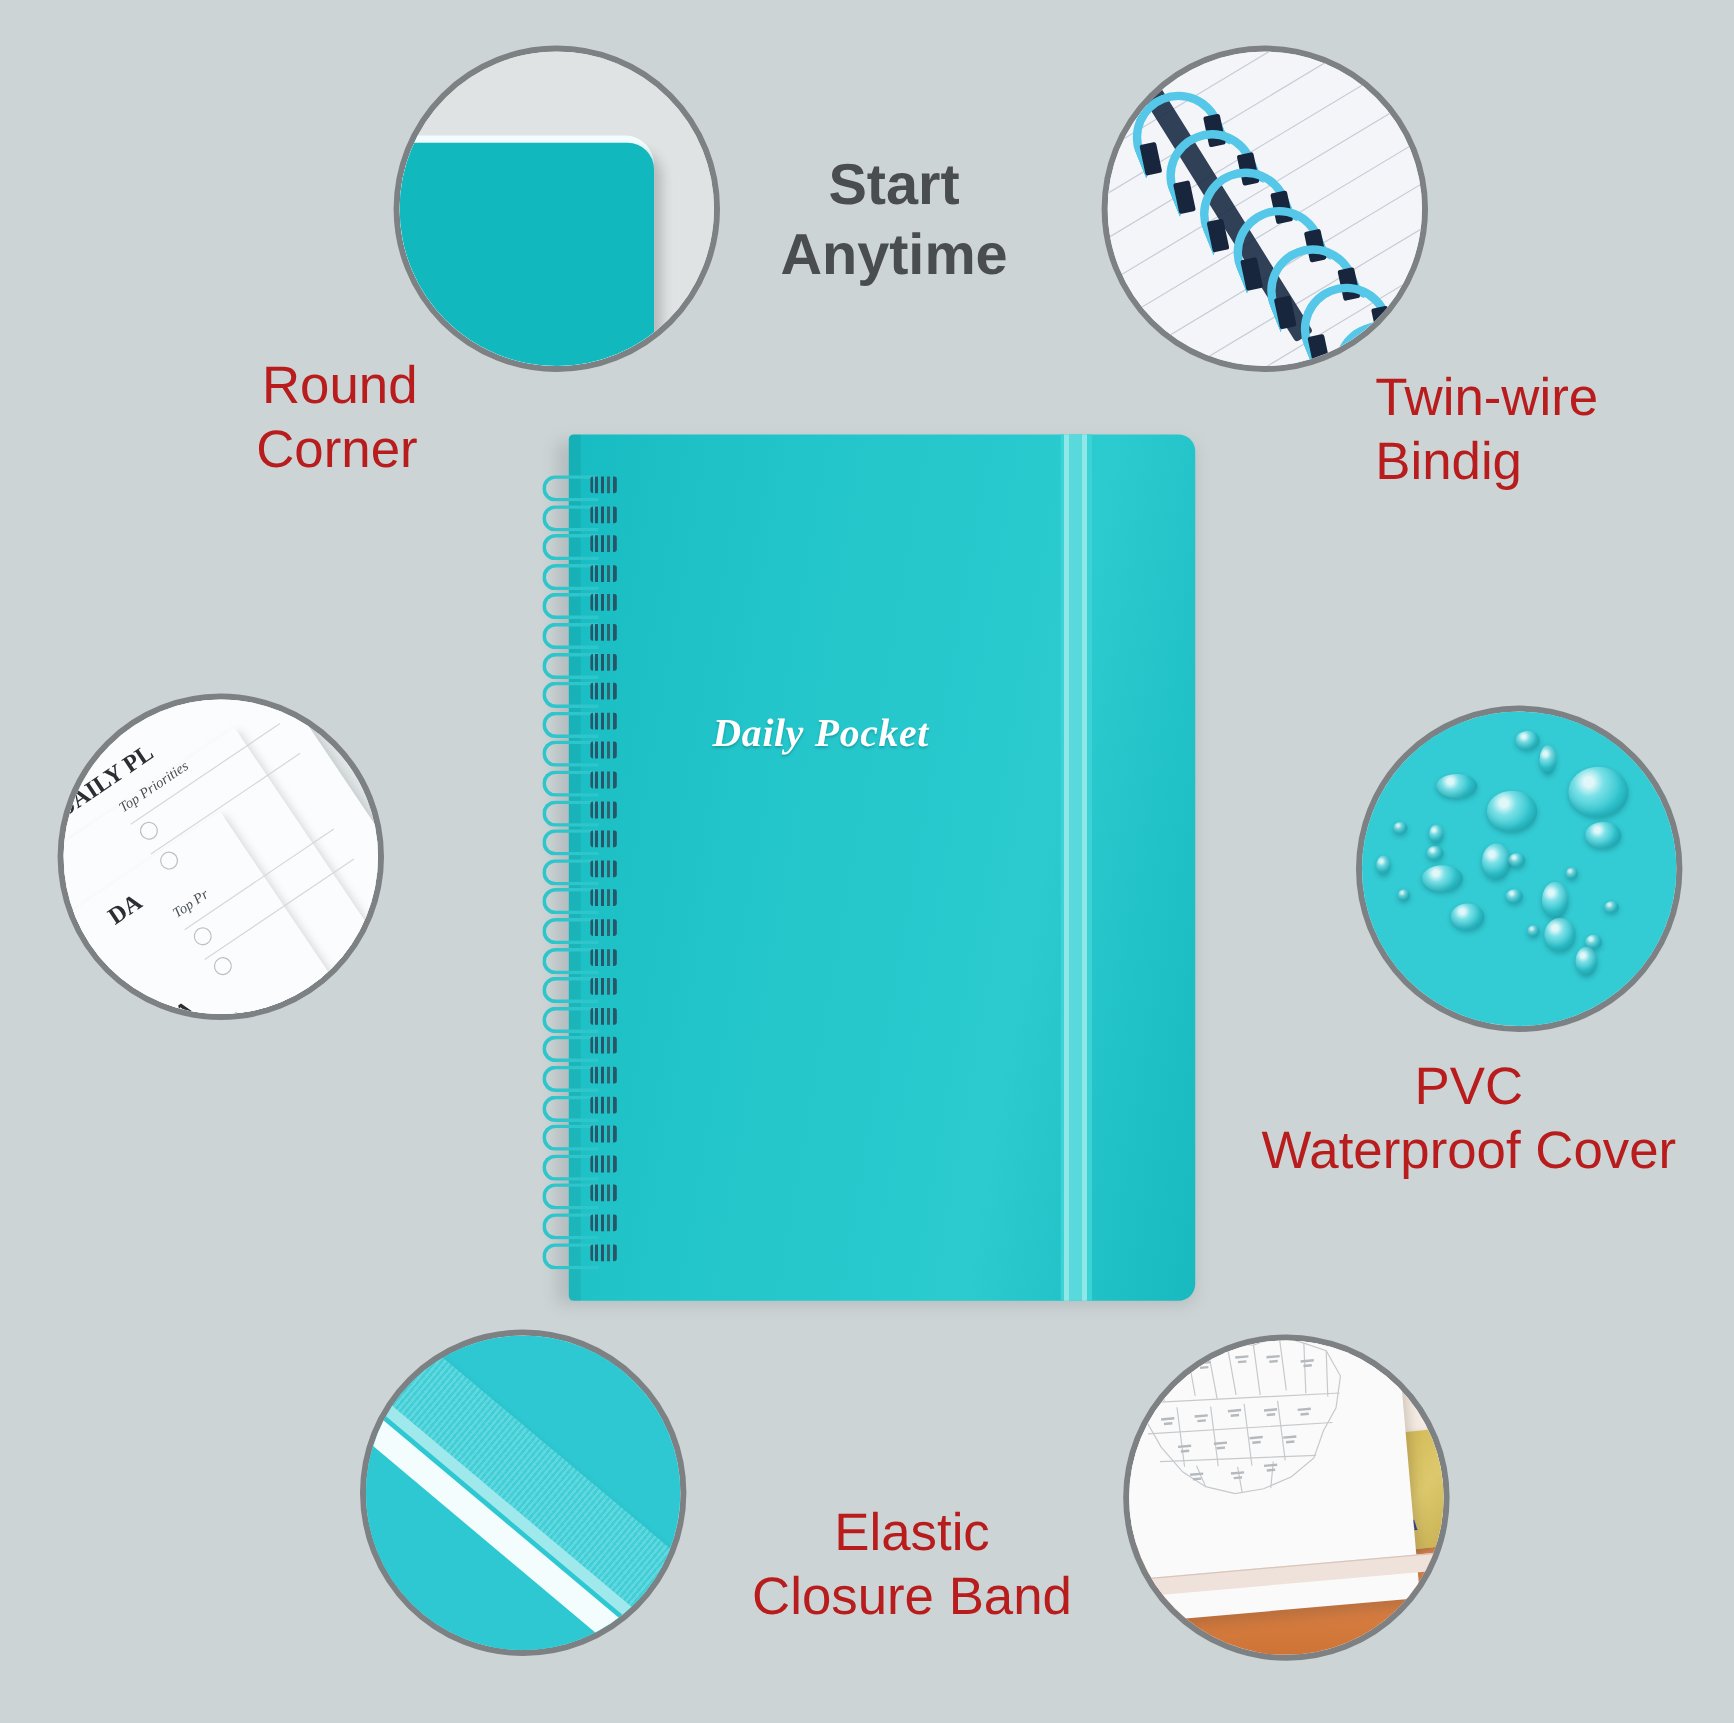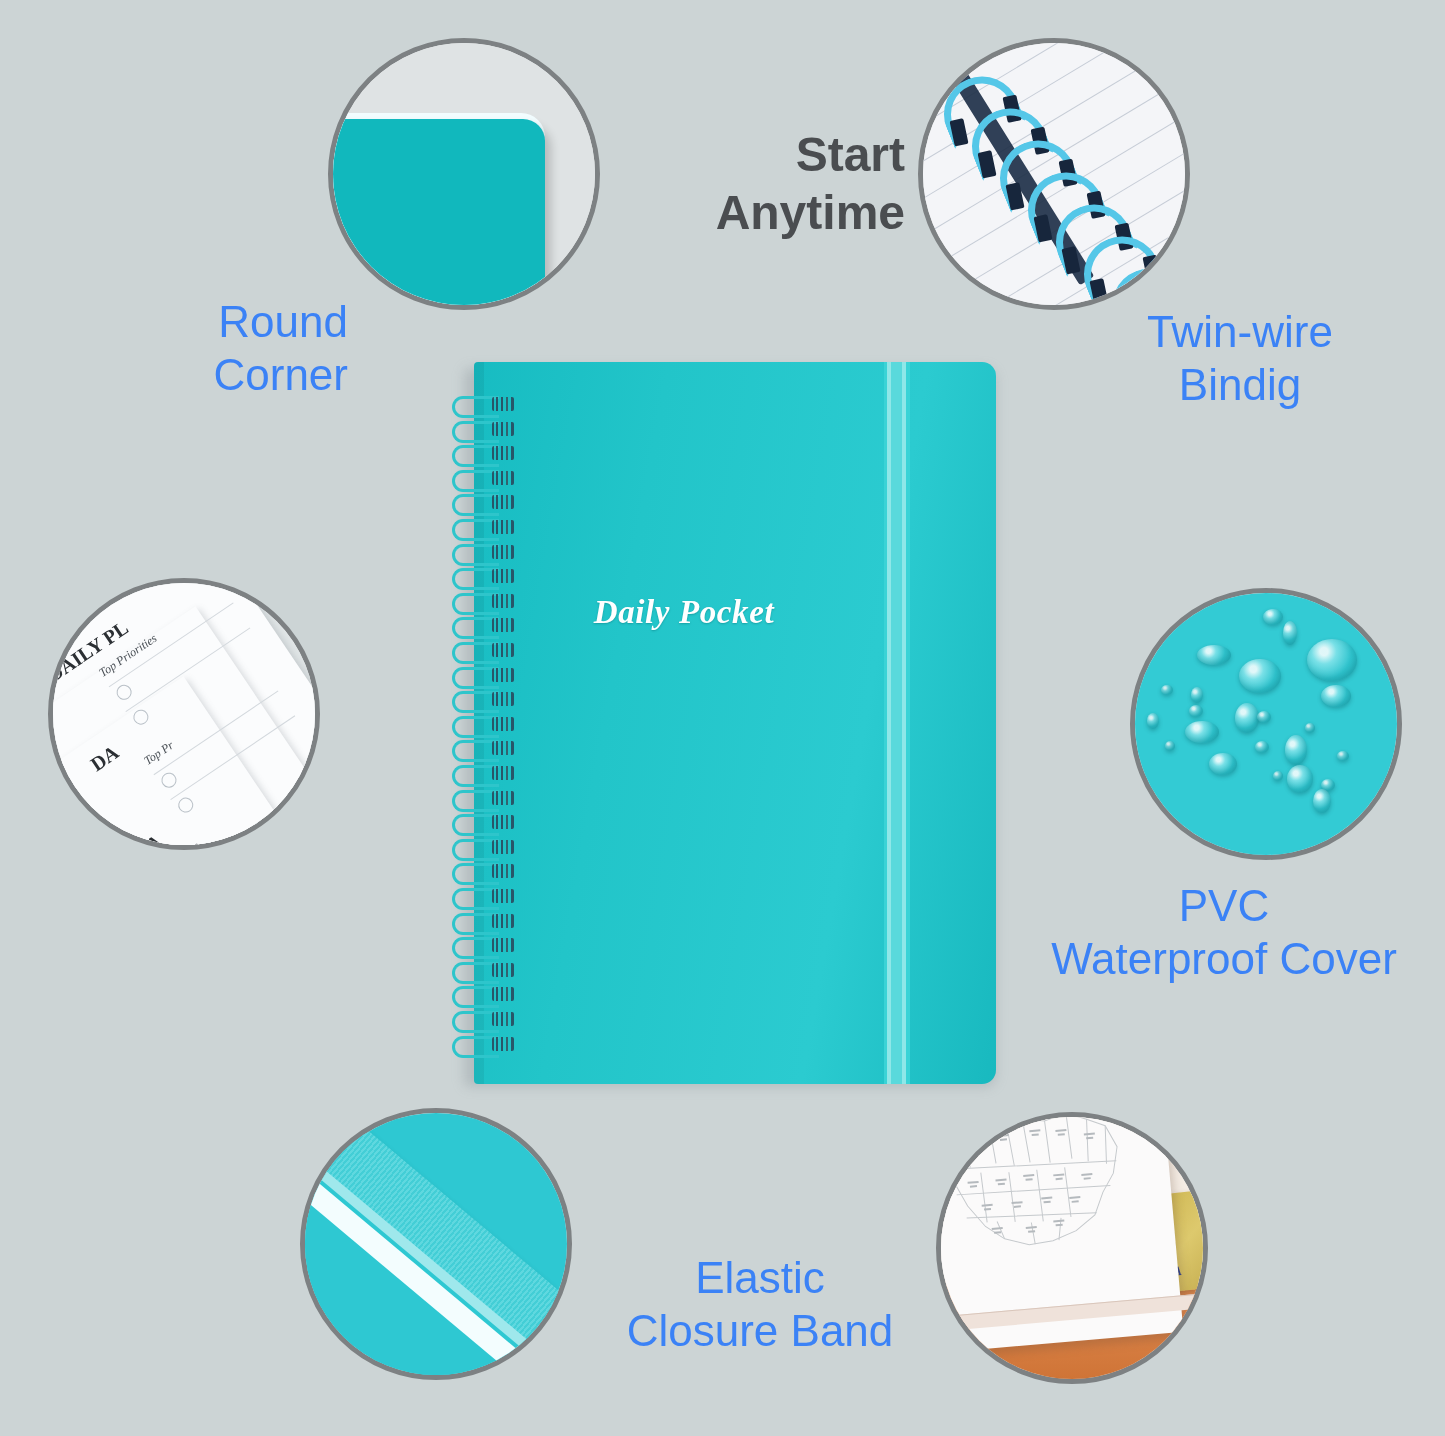--- a/index.html
+++ b/index.html
@@ -185,29 +185,29 @@
     position:absolute;left:40px;top:1px;width:22px;height:14px;
     background:
       linear-gradient(90deg,#2a4358 0 2px,transparent 2px 4px,#2a4358 4px 6px,
       transparent 6px 9px,#2a4358 9px 11px,transparent 11px 14px,#35525f 14px 16px,
       transparent 16px 19px,#2a4358 19px 21px);
     opacity:.85;border-radius:2px;
   }
 
   
   .label{
-    position:absolute;color:#3b82f6;font-size:44px;line-height:1.20;
+    position:absolute;color:#b91c1c;font-size:44px;line-height:1.20;
     font-family:"Liberation Sans",sans-serif;white-space:pre-line;
   }
   #label-start-anytime{
-    left:585px;top:126px;width:320px;text-align:right;
+    left:585px;top:126px;width:320px;text-align:center;
     font-weight:bold;font-size:48px;color:#4a4d50;
   }
   #label-round-corner{left:88px;top:296px;width:260px;text-align:right;}
-  #label-twin-wire{left:1090px;top:306px;width:300px;text-align:center;}
+  #label-twin-wire{left:1146px;top:306px;width:300px;text-align:left;}
   #label-100gsm{left:90px;top:880px;width:340px;text-align:center;}
   #label-pvc{left:1006px;top:880px;width:436px;text-align:center;}
   #label-elastic{left:595px;top:1252px;width:330px;text-align:center;}
   #label-inner-pocket{left:1216px;top:1250px;width:230px;text-align:center;}
 </style>
 </head>
 <body>
 
 <div id="stage">
 

